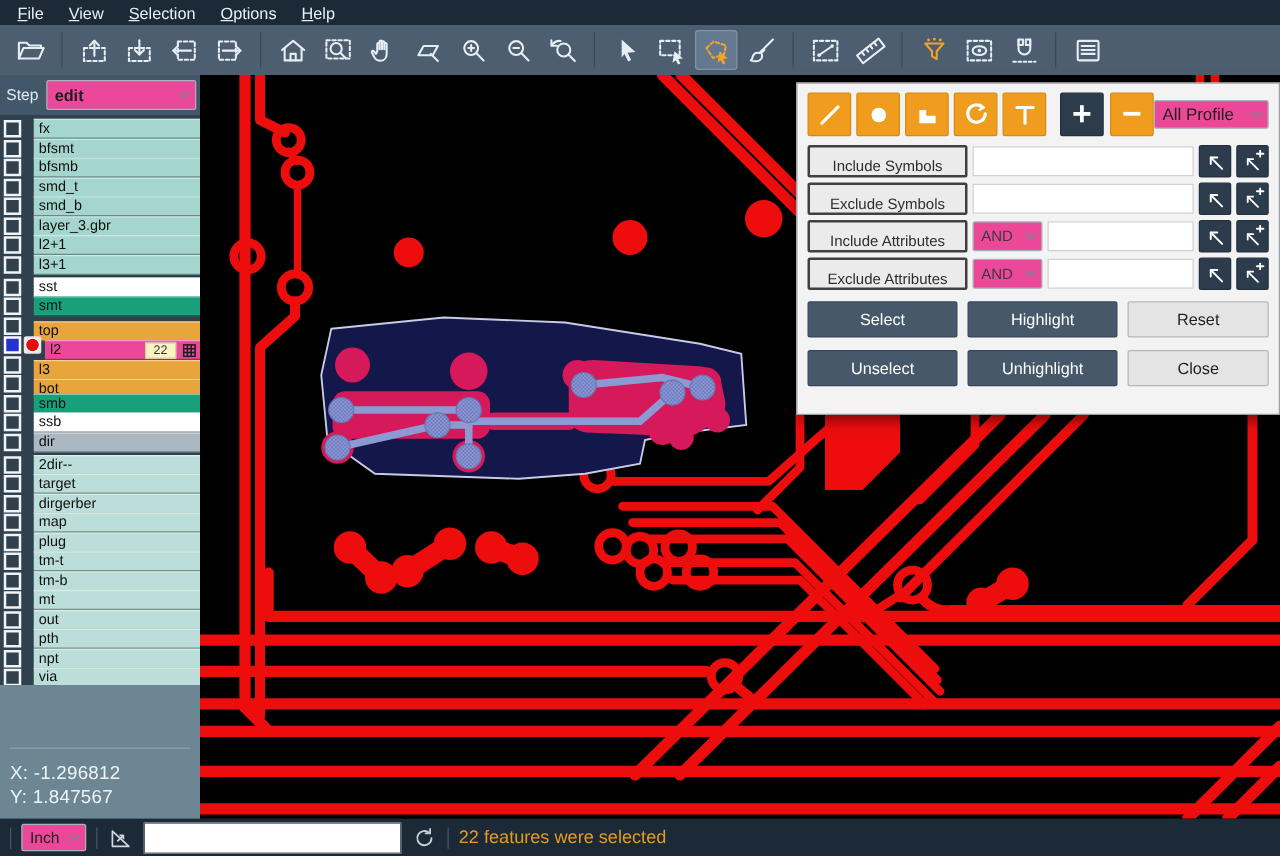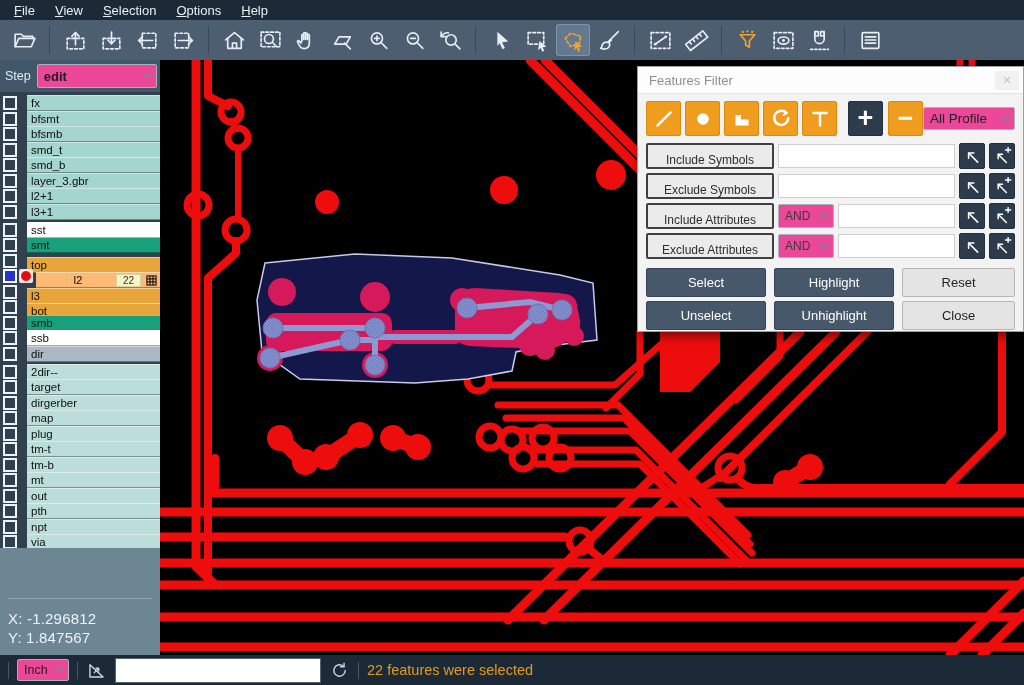--- a/index.html
+++ b/index.html
@@ -42,21 +42,21 @@
               display:flex;align-items:center;justify-content:center;flex:0 0 auto;}
   .active-dot i{width:12px;height:12px;background:#e60c0c;border-radius:50%;display:block;
                 border:1px solid #fff;box-sizing:border-box;}
   .chip{margin-left:10px;flex:1;height:100%;display:flex;align-items:center;
         font-size:11.5px;color:#0f0f0f;padding:0 3px 0 4px;
         border-top:1px solid rgba(255,255,255,.45);border-bottom:1px solid rgba(0,0,0,.35);}
   .layer-row.sel .chip{margin-left:3px;}
   .c-cyan{background:#a5d5cf;}  .c-lcyan{background:#bcdeda;}
   .c-white{background:#ffffff;} .c-green{background:#17a07b;}
   .c-amber{background:#e8a53c;margin-top:8px;} .c-gray{background:#aab8c3;}
-  .layer-row.sel .c-amber{background:#fdba74;text-align:center;}
+  .layer-row.sel .c-amber{background:#ec4899;}
   .chip-label{flex:1;white-space:nowrap;overflow:hidden;}
   .count-badge{background:#f8f3c4;border:1px solid #d8d1a0;border-radius:0;
                font-size:10px;line-height:11px;padding:0 6px;margin-right:5px;color:#333;}
   .grid-ic{flex:0 0 auto;display:flex;}
   .grid-ic svg{width:11px;height:11px;}
   .grid-ic svg *{stroke:#1c1c1c;fill:none;stroke-width:1.3;}
 
   #coords-panel{flex:0 0 99px;background:#6d8694;color:#eef3f6;font-size:15px;
                 padding:0 8px 8px 8px;display:flex;flex-direction:column;justify-content:flex-end;}
   .coord-div{border-top:1px solid #8ea3ae;margin-bottom:10px;}
@@ -89,21 +89,21 @@
   #profile-select{margin-left:auto;width:97px;height:23px;font-size:13.5px;color:#1d1d1d;}
   .f-row{display:flex;align-items:center;margin-bottom:4px;gap:4px;}
   .f-label{width:128px;height:26px;background:#ebebeb;border:2px solid #404040;border-radius:2px;
            font-size:12px;color:#2e2e2e;font-family:inherit;flex:0 0 auto;padding:8px;}
   .and-select{width:56px;height:24px;font-size:12px;color:#3a3a3a;flex:0 0 auto;}
   .f-input{flex:1;height:24px;border:1px solid #cfcfcf;background:#fff;min-width:0;
            font-family:inherit;box-sizing:border-box;}
   .pick-btn{width:26px;height:26px;background:#2d3c4c;border:1px solid #22303e;border-radius:2px;
             display:flex;align-items:center;justify-content:center;flex:0 0 auto;box-sizing:border-box;}
   .pick-btn svg{width:19px;height:19px;}
-  #dialog-actions{display:grid;grid-template-columns:1fr 1fr .94fr;gap:4px 8px;margin-top:5px;}
+  #dialog-actions{display:grid;grid-template-columns:1fr 1fr .94fr;gap:10px 8px;margin-top:5px;}
   .act{height:29px;font-size:13px;border-radius:2px;font-family:inherit;}
   .act.dark{background:#46586a;color:#fff;border:1px solid #36465a;}
   .act.light{background:#e4e4e4;color:#1f1f1f;border:1px solid #b7b7b7;}
 
   
   #statusbar{position:absolute;left:0;right:0;bottom:0;height:30px;background:#1c2937;
              display:flex;align-items:center;padding:0 8px;gap:8px;z-index:3;}
   .sb-sep{width:1px;height:17px;background:#45566a;flex:0 0 auto;}
   #unit-select{width:52px;height:22px;font-size:12.5px;color:#1d1d1d;}
   .sb-ic{width:21px;height:21px;flex:0 0 auto;display:flex;}
@@ -649,24 +649,20 @@
         </div>
       </div>
     <div id="coords-panel">
       <div class="coord-div"></div>
       <div class="coord-line">X: -1.296812</div>
       <div class="coord-line">Y: 1.847567</div>
     </div>
   </div>
 
   <div id="dialog">
-    <div id="dialog-title">
-      <span>Features Filter</span>
-      <span id="dialog-close">✕</span>
-    </div>
     <div id="dialog-body">
       <div class="tool-row">
         <div id="shape-tools">
             <span class="shape-btn">
               <svg viewBox="0 0 22 22">
                 <path d="M4.5 17.5L17.5 4.5" stroke="#fff" stroke-width="2.5" stroke-linecap="round" fill="none"></path>
               </svg>
             </span>
             <span class="shape-btn">
               <svg viewBox="0 0 22 22">

